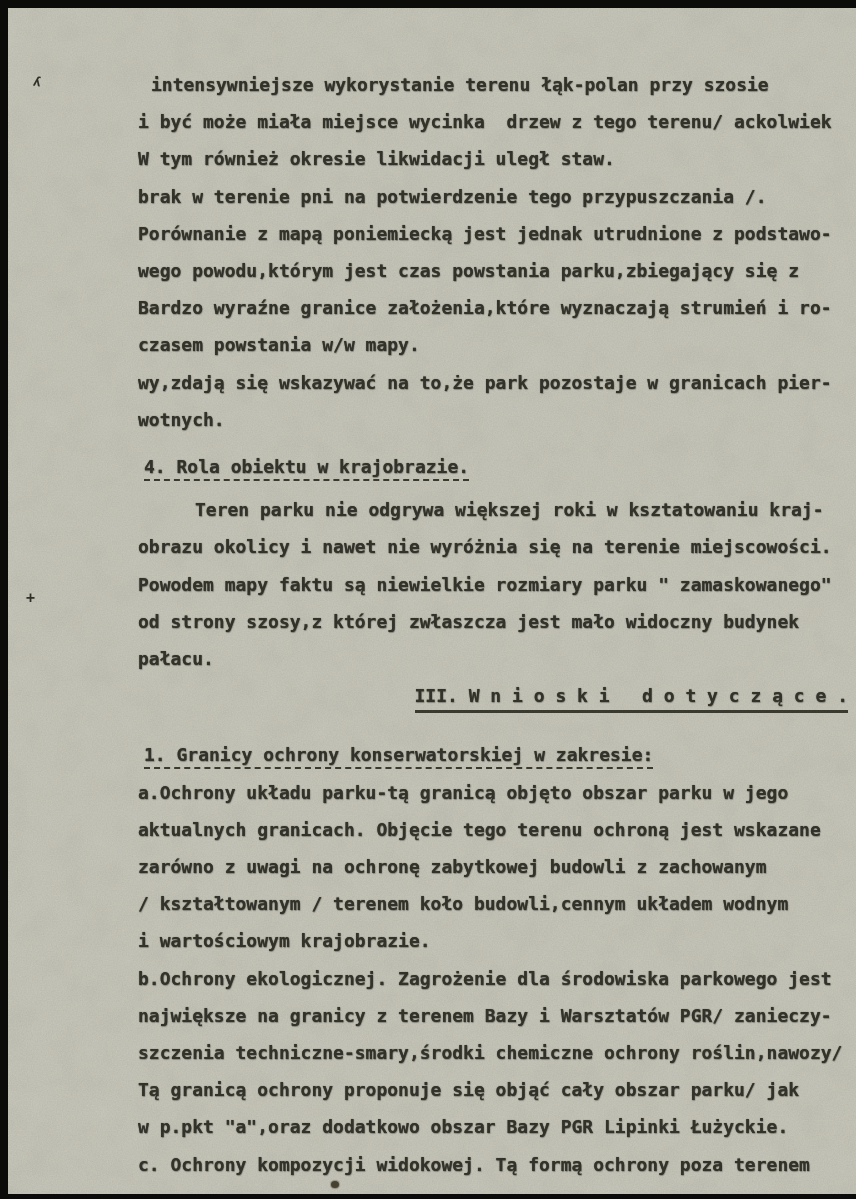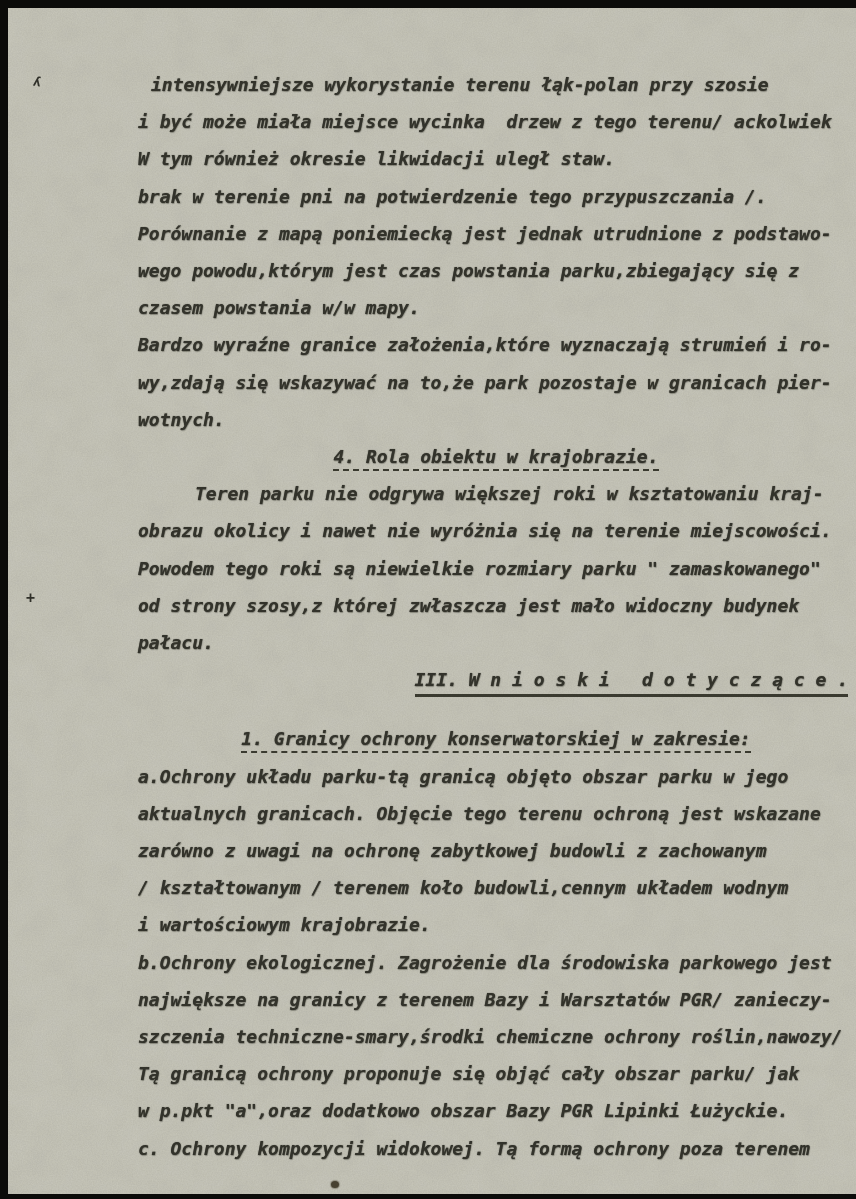--- a/index.html
+++ b/index.html
@@ -17,24 +17,24 @@
   .edge-bottom{bottom:0;left:0;width:856px;height:5px;}
 
   
   .textblock{
     position:absolute;left:138px;top:66px;width:710px;
     font-size:18px;line-height:37.2px;
     font-weight:bold;
     color:#34342c;
     text-shadow:0 0 1px rgba(52,52,44,.8), .5px .5px 1px rgba(52,52,44,.35);
   }
-  .line{white-space:pre;font-style:italic;}
+  .line{white-space:pre;}
   .line.cont{padding-left:13px;}
-  .line.par-first{padding-left:57px;margin-top:0;}
-  .line.h-dash{padding-left:6px;text-align:center;}
+  .line.par-first{padding-left:57px;margin-top:6px;}
+  .line.h-dash{padding-left:6px;margin-top:10px;}
   .line.h-dash .ink{border-bottom:2px dashed #3c3c31;padding-bottom:2px;}
   .line.h-solid{padding-left:80px;margin-bottom:22px;text-align:right;}
   .line.h-solid .ink{border-bottom:3px solid #3c3c31;padding-bottom:4px;}
 
   
   .stray{position:absolute;color:#31312a;font-weight:bold;}
   .stray-top-left{left:33px;top:74px;font-size:13px;transform:rotate(8deg);}
   .stray-left-margin{left:26px;top:589px;font-size:15px;}
   .ink-dot{
     position:absolute;left:331px;top:1181px;width:8px;height:7px;
@@ -60,28 +60,28 @@
     <rect width="856" height="1199" filter="url(#mottle)"></rect>
   </svg>
 
   <div class="textblock">
       <div class="line cont"><span class="ink">intensywniejsze wykorystanie terenu łąk-polan przy szosie</span></div>
       <div class="line"><span class="ink">i być może miała miejsce wycinka  drzew z tego terenu/ ackolwiek</span></div>
       <div class="line"><span class="ink">W tym również okresie likwidacji uległ staw.</span></div>
       <div class="line"><span class="ink">brak w terenie pni na potwierdzenie tego przypuszczania /.</span></div>
       <div class="line"><span class="ink">Porównanie z mapą poniemiecką jest jednak utrudnione z podstawo-</span></div>
       <div class="line"><span class="ink">wego powodu,którym jest czas powstania parku,zbiegający się z</span></div>
+      <div class="line"><span class="ink">Bardzo wyraźne granice założenia,które wyznaczają strumień i ro-</span></div>
       <div class="line"><span class="ink">czasem powstania w/w mapy.</span></div>
-      <div class="line"><span class="ink">Bardzo wyraźne granice założenia,które wyznaczają strumień i ro-</span></div>
       <div class="line"><span class="ink">wy,zdają się wskazywać na to,że park pozostaje w granicach pier-</span></div>
       <div class="line"><span class="ink">wotnych.</span></div>
       <div class="line h-dash"><span class="ink">4. Rola obiektu w krajobrazie.</span></div>
       <div class="line par-first"><span class="ink">Teren parku nie odgrywa większej roki w ksztatowaniu kraj-</span></div>
       <div class="line"><span class="ink">obrazu okolicy i nawet nie wyróżnia się na terenie miejscowości.</span></div>
-      <div class="line"><span class="ink">Powodem tego roki są niewielkie rozmiary parku " zamaskowanego"</span></div>
+      <div class="line"><span class="ink">Powodem mapy faktu są niewielkie rozmiary parku " zamaskowanego"</span></div>
       <div class="line"><span class="ink">od strony szosy,z której zwłaszcza jest mało widoczny budynek</span></div>
       <div class="line"><span class="ink">pałacu.</span></div>
       <div class="line h-solid"><span class="ink">III. W n i o s k i   d o t y c z ą c e .</span></div>
       <div class="line h-dash"><span class="ink">1. Granicy ochrony konserwatorskiej w zakresie:</span></div>
       <div class="line"><span class="ink">a.Ochrony układu parku-tą granicą objęto obszar parku w jego</span></div>
       <div class="line"><span class="ink">aktualnych granicach. Objęcie tego terenu ochroną jest wskazane</span></div>
       <div class="line"><span class="ink">zarówno z uwagi na ochronę zabytkowej budowli z zachowanym</span></div>
       <div class="line"><span class="ink">/ kształtowanym / terenem koło budowli,cennym układem wodnym</span></div>
       <div class="line"><span class="ink">i wartościowym krajobrazie.</span></div>
       <div class="line"><span class="ink">b.Ochrony ekologicznej. Zagrożenie dla środowiska parkowego jest</span></div>

